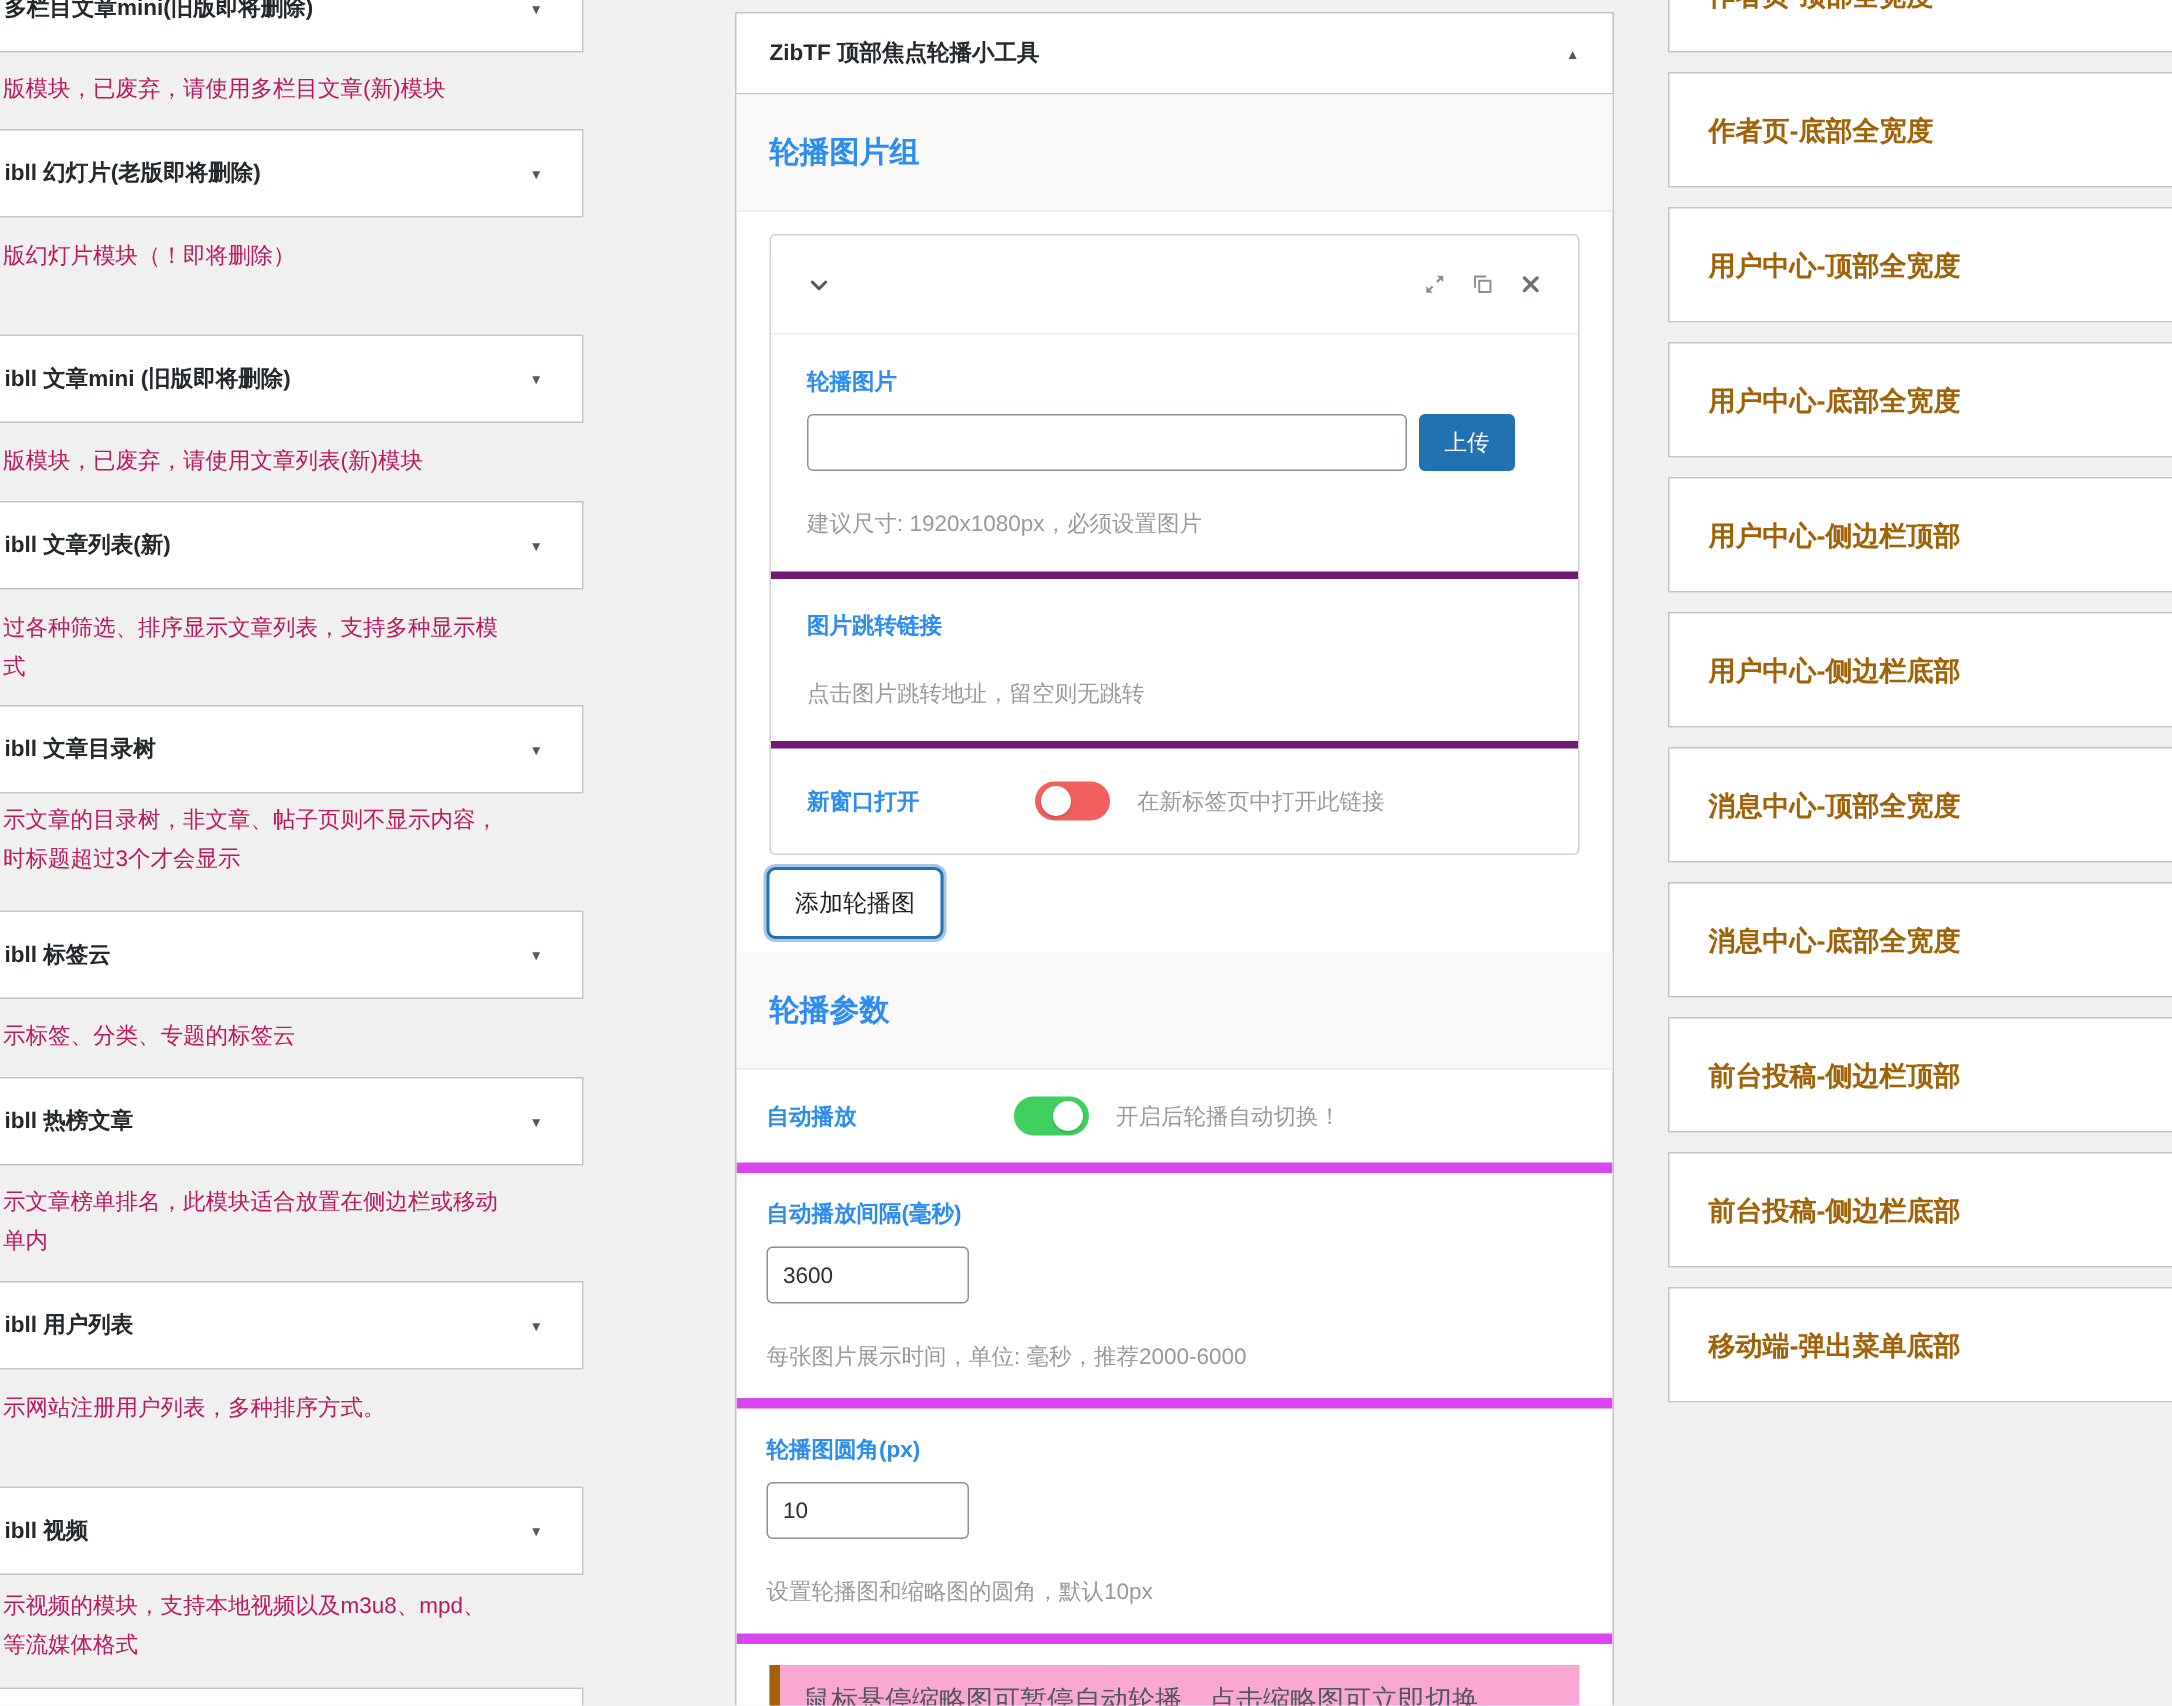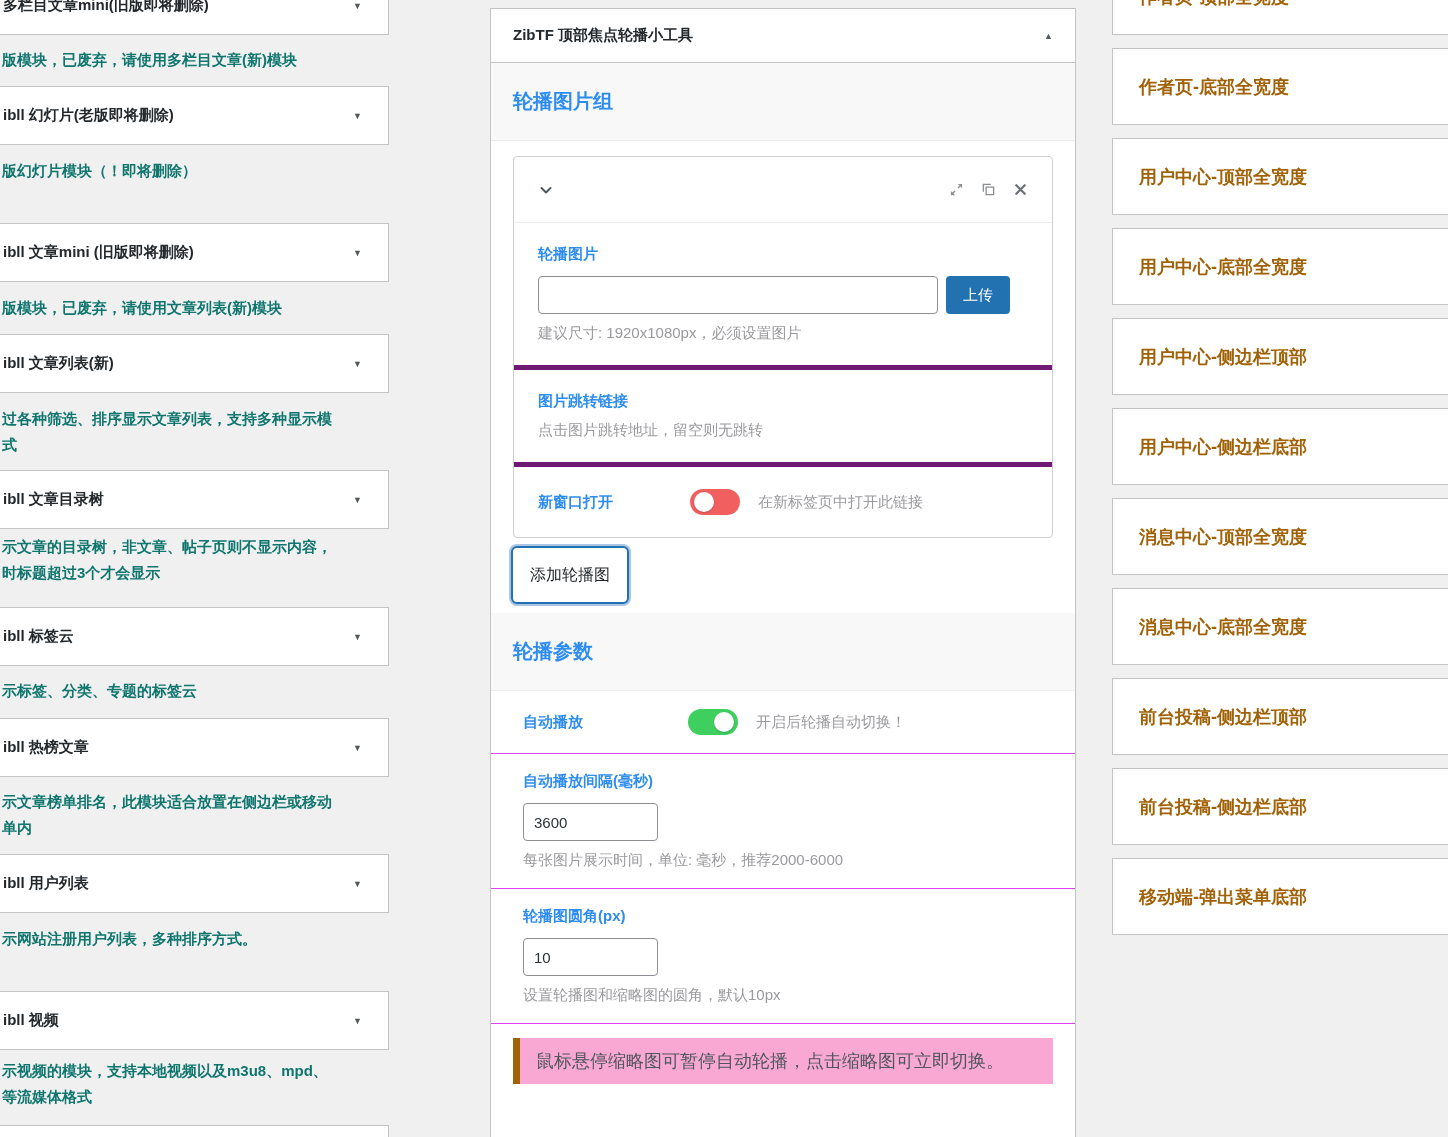--- a/index.html
+++ b/index.html
@@ -12,21 +12,21 @@
   
   .lw{
     position:absolute;left:-12px;width:401px;height:59px;box-sizing:border-box;
     background:#fff;border:1px solid #c3c4c7;
     display:flex;align-items:center;padding:0 14px;
   }
   .lw-t{flex:1;font-size:15px;font-weight:600;color:#23282d;white-space:nowrap;overflow:hidden}
   .lw-a{font-size:9px;color:#50575e;margin-right:12px;flex:none}
   .lw-d{
     position:absolute;left:2px;width:382px;
-    font-size:15px;line-height:26px;color:#0f766e;font-weight:bold;
+    font-size:15px;line-height:26px;color:#be185d;
   }
   
   .panel{position:absolute;left:490px;top:8px;width:586px}
   .panel-header{
     background:#fff;border:1px solid #c3c4c7;height:55px;box-sizing:border-box;
     display:flex;align-items:center;padding:0 22px;
     font-size:15px;font-weight:600;color:#23282d;
   }
   .panel-header .spacer{flex:1}
   .collapse-arrow{font-size:9px;color:#50575e}
@@ -40,21 +40,21 @@
   }
   .section-head.params{margin-top:9px}
   .slide-card{margin:15px 22px 0;border:1px solid #d0d0d2;border-radius:4px;background:#fff}
   .card-head{height:65px;display:flex;align-items:center;padding:0 24px;border-bottom:1px solid #ececec}
   .card-head .spacer{flex:1}
   .icon-btn{margin-left:17px;display:inline-flex;cursor:pointer}
   .chev{display:inline-flex;cursor:pointer}
   .card-row{padding:22px 24px;border-bottom:5px solid #701a75}
   .card-row.last{border-bottom:none}
   .field-label{font-size:15px;font-weight:bold;color:#2d8cf0}
-  .hint{font-size:15px;color:#9a9a9e;margin-top:10px}
+  .hint{font-size:15px;color:#9a9a9e;margin-top:26px}
   .input{
     height:38px;border:1px solid #8c8f94;border-radius:4px;background:#fff;
     font-size:15px;padding:0 10px;box-sizing:border-box;color:#2c3338;
     font-family:"Liberation Sans","DejaVu Sans",sans-serif;
   }
   .input::placeholder{color:#8b9196}
   .input-row{display:flex;align-items:flex-start;margin-top:12px}
   .img-input{width:400px}
   .full-input{width:100%;margin-top:12px;display:block}
   .small-input{width:135px;margin-top:12px;display:block}
@@ -72,27 +72,27 @@
   .toggle .knob{
     width:20px;height:20px;border-radius:50%;background:#fff;position:absolute;top:3px;
     box-shadow:0 1px 2px rgba(0,0,0,.2);
   }
   .toggle.off{background:#f15f5f}
   .toggle.off .knob{left:4px}
   .toggle.on{background:#3ecf5f}
   .toggle.on .knob{left:26px}
   .toggle-hint{font-size:15px;color:#9a9a9e;margin-left:18px}
   .add-btn{
-    margin:8px 0 0 20px;height:58px;padding:0 17px;
+    margin:8px 0 0 20px;height:48px;padding:0 17px;
     background:#fff;border:2px solid #2271b1;border-radius:6px;
     box-shadow:0 0 0 2px #aac6e4;
     font-size:16px;color:#1d2327;cursor:pointer;
     font-family:"Liberation Sans","DejaVu Sans",sans-serif;
   }
-  .param-row{padding:18px 32px;border-bottom:1px solid #d946ef}
+  .param-row{padding:18px 20px;border-bottom:7px solid #d946ef}
   .note-box{
     margin:14px 22px;background:#f9a8d4;border-left:7px solid #a16207;
     padding:13px 16px;font-size:18px;color:#50575e;line-height:20px;
   }
   
   .area{
     position:absolute;left:1112px;width:360px;height:77px;box-sizing:border-box;
     background:#fff;border:1px solid #c3c4c7;
     display:flex;align-items:center;padding:0 26px;
   }

